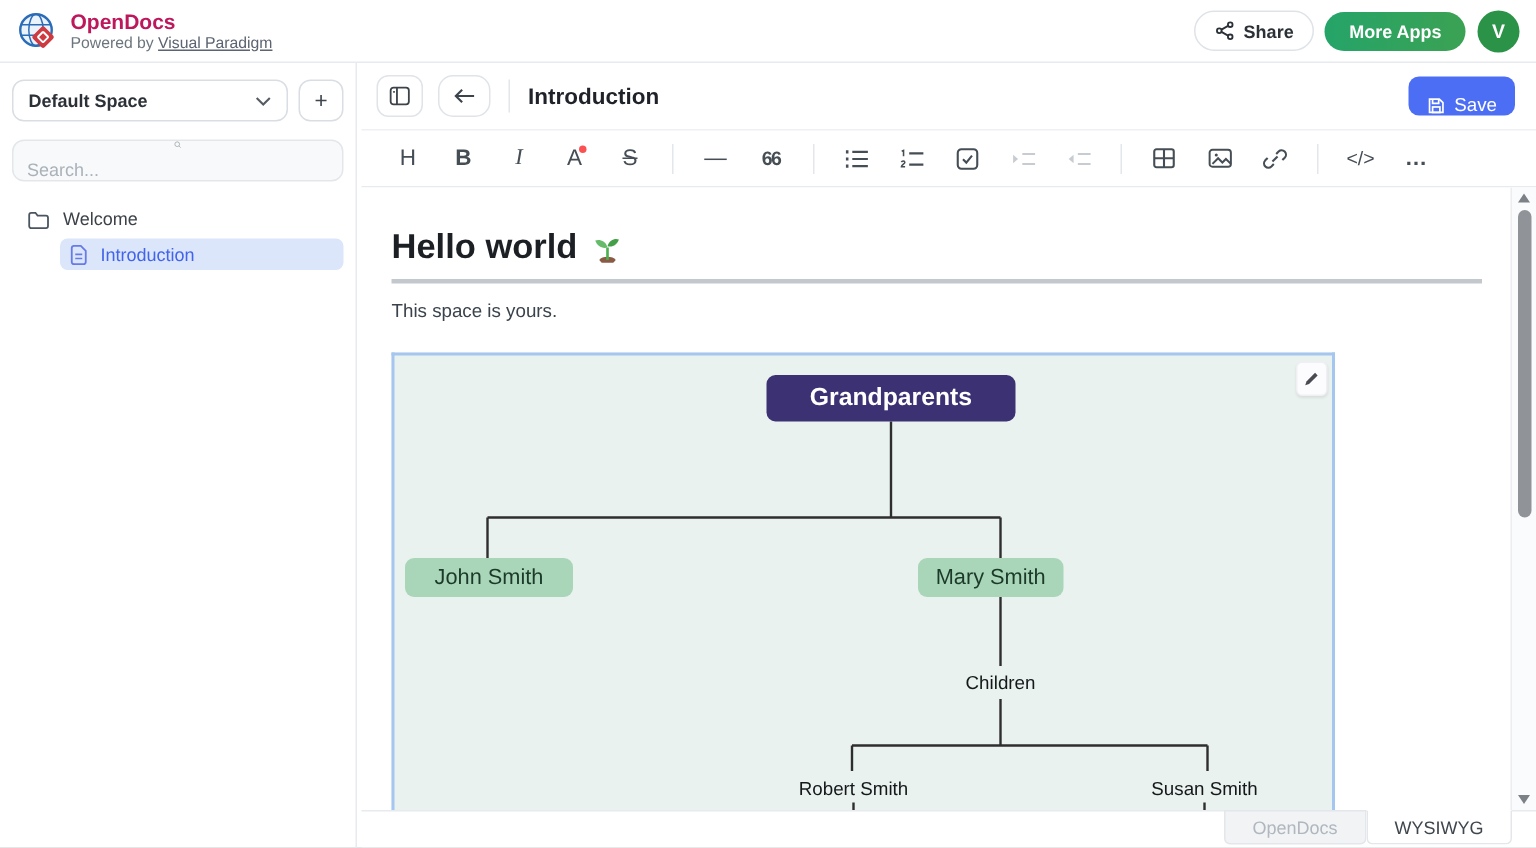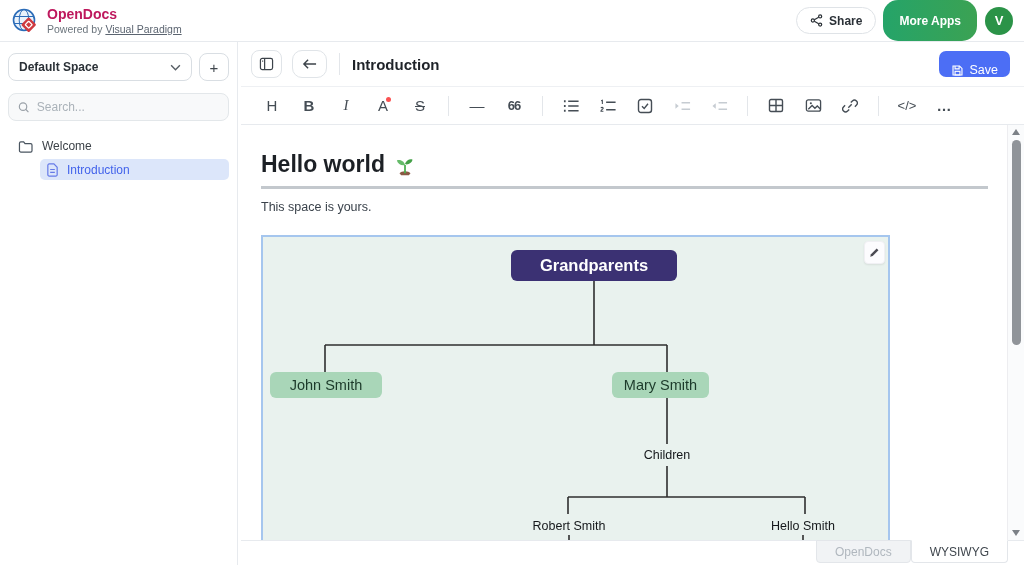--- a/index.html
+++ b/index.html
@@ -8,30 +8,30 @@
   .window { position:relative; width:1024px; height:565px; background:#fff; overflow:hidden; outline:1px solid #b6bcc3; }
 
   
   .topbar { position:absolute; top:0; left:0; width:1024px; height:42px; background:#fff; border-bottom:1px solid #e7eaee; display:flex; align-items:center; padding:0 11px; }
   .brand { display:flex; align-items:center; gap:8px; margin-right:auto; }
   .brand-text { line-height:1.15; }
   .app-name { font-size:14px; font-weight:bold; color:#be185d; }
   .powered { font-size:10.5px; color:#6c757d; }
   .powered a { color:#5b6470; text-decoration:underline; cursor:pointer; }
   .pill-btn { display:flex; align-items:center; gap:6px; height:27px; padding:0 13px; border:1px solid #dfe3e7; border-radius:14px; background:#fff; font-size:12px; font-weight:bold; color:#2b3137; cursor:pointer; }
-  .green-btn { height:41px; padding:0 16px; margin-left:7px; border:none; border-radius:15px; background:linear-gradient(90deg,#25a469,#3ba253); color:#fff; font-size:12px; font-weight:bold; cursor:pointer; }
+  .green-btn { height:26px; padding:0 16px; margin-left:7px; border:none; border-radius:15px; background:linear-gradient(90deg,#25a469,#3ba253); color:#fff; font-size:12px; font-weight:bold; cursor:pointer; }
   .avatar { width:28px; height:28px; margin-left:8px; border-radius:50%; background:#2b9348; color:#fff; font-size:13px; font-weight:bold; display:flex; align-items:center; justify-content:center; cursor:pointer; }
 
   
   .sidebar { position:absolute; top:42px; left:0; width:238px; bottom:0; background:#fff; border-right:1px solid #e7eaee; padding:11px 8px; }
   .space-row { display:flex; gap:7px; }
   .space-select { flex:1; height:28px; border:1px solid #d9dee3; border-radius:8px; display:flex; align-items:center; padding:0 10px; font-size:12px; font-weight:bold; color:#2b3137; cursor:pointer; }
   .space-select .lbl { flex:1; }
   .sq-btn { width:30px; height:28px; border:1px solid #d9dee3; border-radius:8px; background:#fff; font-size:15px; color:#3f464d; display:flex; align-items:center; justify-content:center; cursor:pointer; }
-  .search-box { margin-top:12px; height:28px; border:1px solid #e3e7ea; border-radius:8px; background:#f8f9fa; display:flex; align-items:center; padding:0 9px; gap:7px; }
+  .search-box { margin-top:12px; height:28px; border:1px solid #e3e7ea; border-radius:8px; background:#f8f9fa; display:flex; align-items:center; padding:0 9px; gap:7px;flex-direction:column; }
   .search-box input { border:none; outline:none; background:transparent; font-size:12px; color:#495057; width:100%; font-family:inherit; }
   .search-box input::placeholder { color:#aab2b9; }
   .tree { margin-top:15px; }
   .tree-row { display:flex; align-items:center; gap:9px; height:20px; padding-left:10px; font-size:12px; color:#3c4248; cursor:pointer; }
   .tree-row.child { margin-top:3px; margin-left:32px; padding-left:6px; height:21px; border-radius:5px; background:#dce6fa; color:#4263eb; gap:8px; }
 
   
   .main { position:absolute; top:42px; left:241px; right:0; bottom:0; display:flex; flex-direction:column; background:#fff; }
   .doc-header { height:44px; display:flex; align-items:center; padding:0 10px; gap:10px; }
   .hd-btn { width:31px; height:28px; border:1px solid #e0e4e8; border-radius:8px; background:#fff; display:flex; align-items:center; justify-content:center; cursor:pointer; }
@@ -275,21 +275,21 @@
             <path d="M542 260V277"></path>
             <path d="M306 298V304"></path>
             <path d="M540 298V304"></path>
           </g>
         </svg>
         <div class="node leaf n1">John Smith</div>
         <div class="node root">Grandparents</div>
         <div class="node leaf n2">Mary Smith</div>
         <div class="dg-label" style="left:404px; top:211px;">Children</div>
         <div class="dg-label" style="left:306px; top:282px;">Robert Smith</div>
-        <div class="dg-label" style="left:540px; top:282px;">Hello Smith</div>
+        <div class="dg-label" style="left:540px; top:282px;">Susan Smith</div>
         <div class="edit-btn">
           <svg width="11" height="11" viewBox="0 0 14 14">
             <path d="M1.5 12.5l1-3.2 7.3-7.3 2.2 2.2-7.3 7.3z" fill="#4a4a52"></path>
           </svg>
         </div>
       </div>
 
       <div class="scrollbar">
         <div class="sb-arrow sb-up"></div>
         <div class="sb-thumb"></div>

